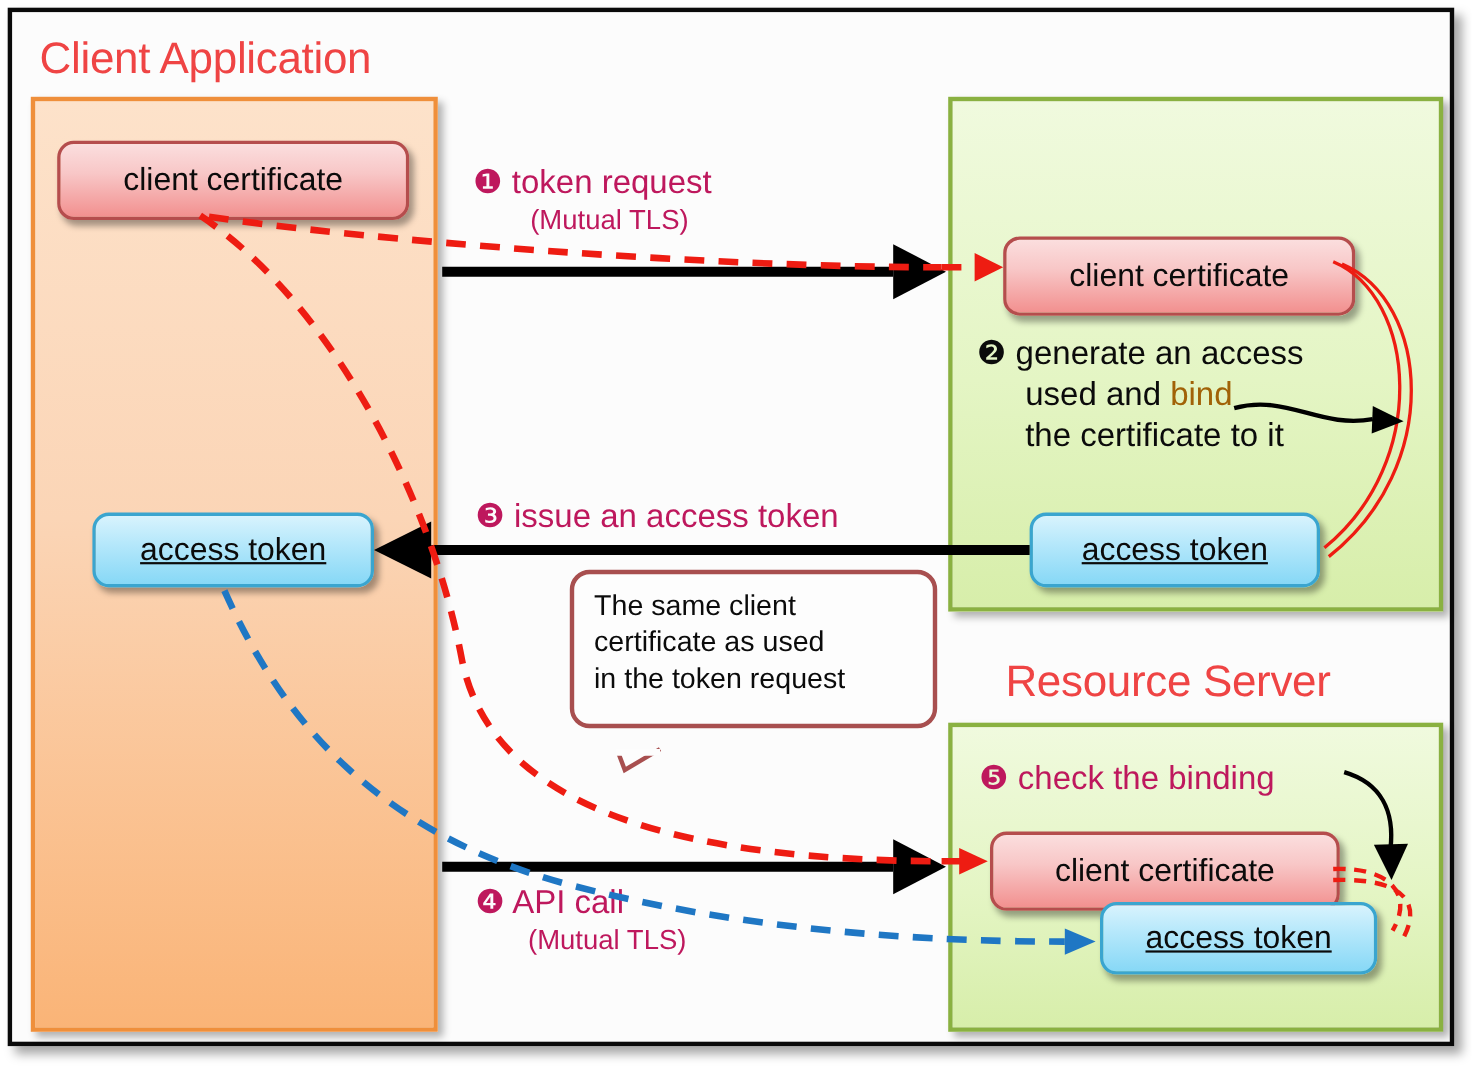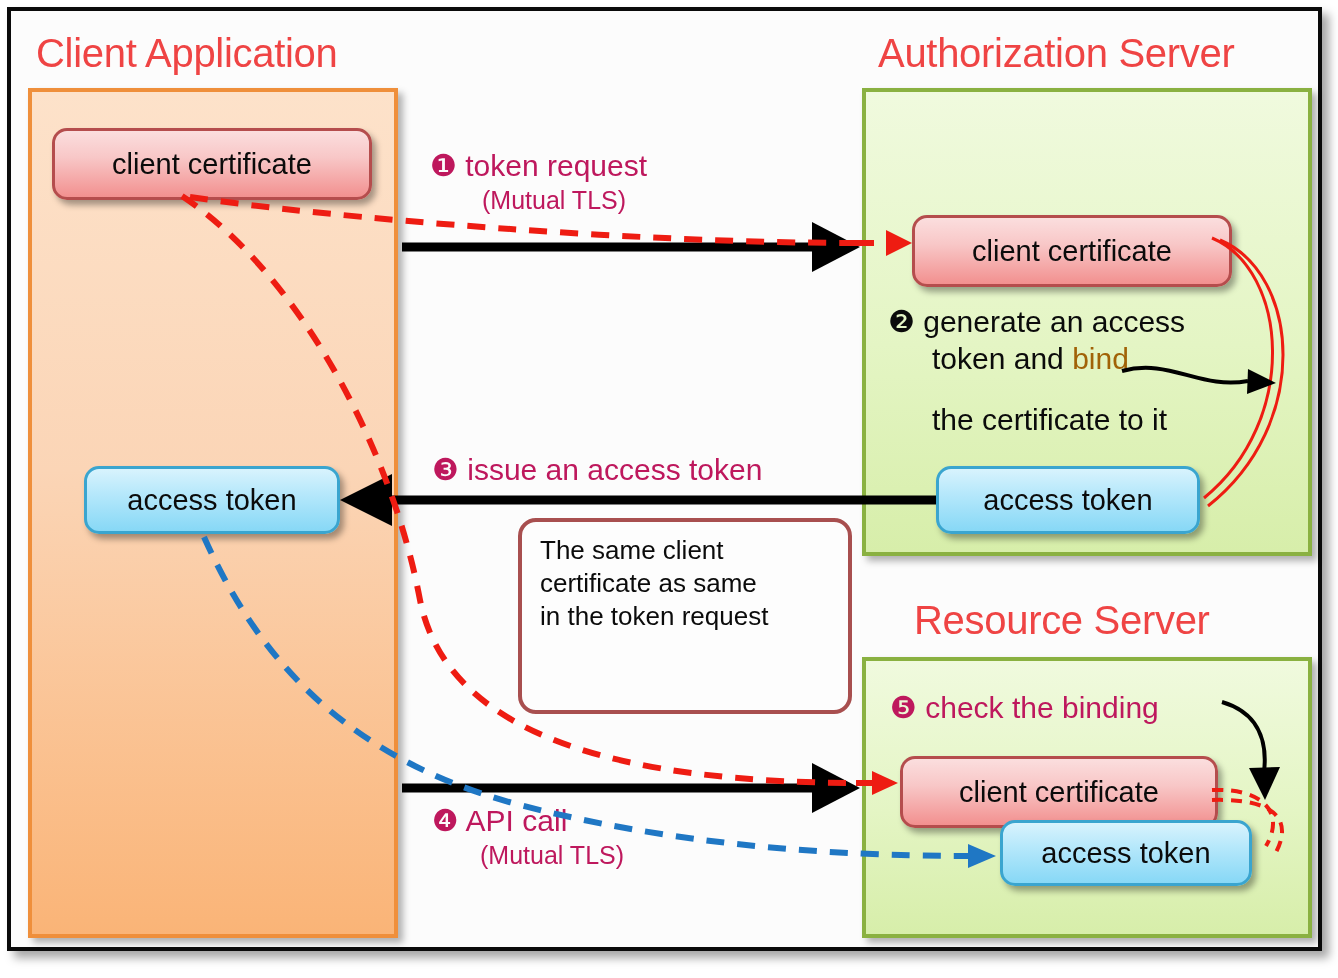--- a/index.html
+++ b/index.html
@@ -60,20 +60,21 @@
     white-space:nowrap;
     box-shadow:4px 5px 6px rgba(0,0,0,.35);
   }
   .node-cert{
     border:3px solid #b54d4d;
     background:linear-gradient(to bottom,#fbdede 0%,#f8c7c7 40%,#f2908f 100%);
   }
   .node-token{
     border:3px solid #3aa5cf;
     background:linear-gradient(to bottom,#d8f3fd 0%,#b6e8fb 40%,#87d8f6 100%);
+    text-decoration:underline;
   }
 
   
   .step{
     position:absolute;
     font-size:30px;
     color:#be185d;
     line-height:1.22;
     white-space:nowrap;
   }
@@ -133,21 +134,20 @@
       </marker>
       <marker id="blkArrowSm" markerWidth="8" markerHeight="8" refX="1" refY="4" orient="auto">
         <path d="M0,0 L8,4 L0,8 z" fill="#000"></path>
       </marker>
     </defs>
   </svg>
 
   <div class="title" style="left:36px;top:31px;">Client Application</div>
   <div class="panel panel-client" style="left:28px;top:88px;width:370px;height:850px;"></div>
 
-  <div class="title" style="left:878px;top:31px;">Authorization Server</div>
   <div class="panel panel-server" style="left:862px;top:88px;width:450px;height:468px;"></div>
 
   <div class="title" style="left:914px;top:598px;">Resource Server</div>
   <div class="panel panel-server" style="left:862px;top:657px;width:450px;height:281px;"></div>
 
   <div class="node node-cert" style="left:52px;top:128px;width:320px;height:72px;">client certificate</div>
 
   <div class="node node-token" style="left:84px;top:466px;width:256px;height:68px;">access token</div>
 
   <div class="node node-cert" style="left:912px;top:215px;width:320px;height:72px;">client certificate</div>
@@ -161,44 +161,44 @@
   <div class="step" style="left:430px;top:148px;">
     <span class="num">❶</span>
     <span>token request</span>
     <span class="sub" style="margin-left:52px;">(Mutual TLS)</span>
   </div>
 
   <div class="step-block" style="left:888px;top:303px;width:360px;">
     <span class="num">❷</span>
     <span>generate an access</span><br>
     <span style="margin-left:44px;display:inline-block;">
-      <span>token and </span><span class="bind-word">bind</span>
+      <span>used and </span><span class="bind-word">bind</span>
     </span><br>
-    <span style="margin-left:44px;display:inline-block;margin-top:24px;">the certificate to it</span>
+    <span style="margin-left:44px;display:inline-block;">the certificate to it</span>
   </div>
 
   <div class="step" style="left:432px;top:452px;">
     <span class="num">❸</span>
     <span>issue an access token</span>
   </div>
 
   <div class="step" style="left:432px;top:803px;">
     <span class="num">❹</span>
     <span>API call</span>
     <span class="sub" style="margin-left:48px;">(Mutual TLS)</span>
   </div>
 
   <div class="step" style="left:890px;top:690px;">
     <span class="num">❺</span>
     <span>check the binding</span>
   </div>
 
-  <div class="callout" style="left:518px;top:518px;width:334px;height:196px;">
+  <div class="callout" style="left:518px;top:518px;width:334px;height:144px;">
     <div>The same client</div>
-    <div>certificate as same</div>
+    <div>certificate as used</div>
     <div>in the token request</div>
   </div>
 
   <svg class="overlay over" viewBox="0 0 1338 978">
 
     <g>
       <path d="M562,684 L568,700 L600,681" fill="#fdfdfd" stroke="#a84f4f" stroke-width="4" stroke-linejoin="miter"></path>
       <path d="M560,684 L600,684" stroke="#fdfdfd" stroke-width="6"></path>
     </g>
 

